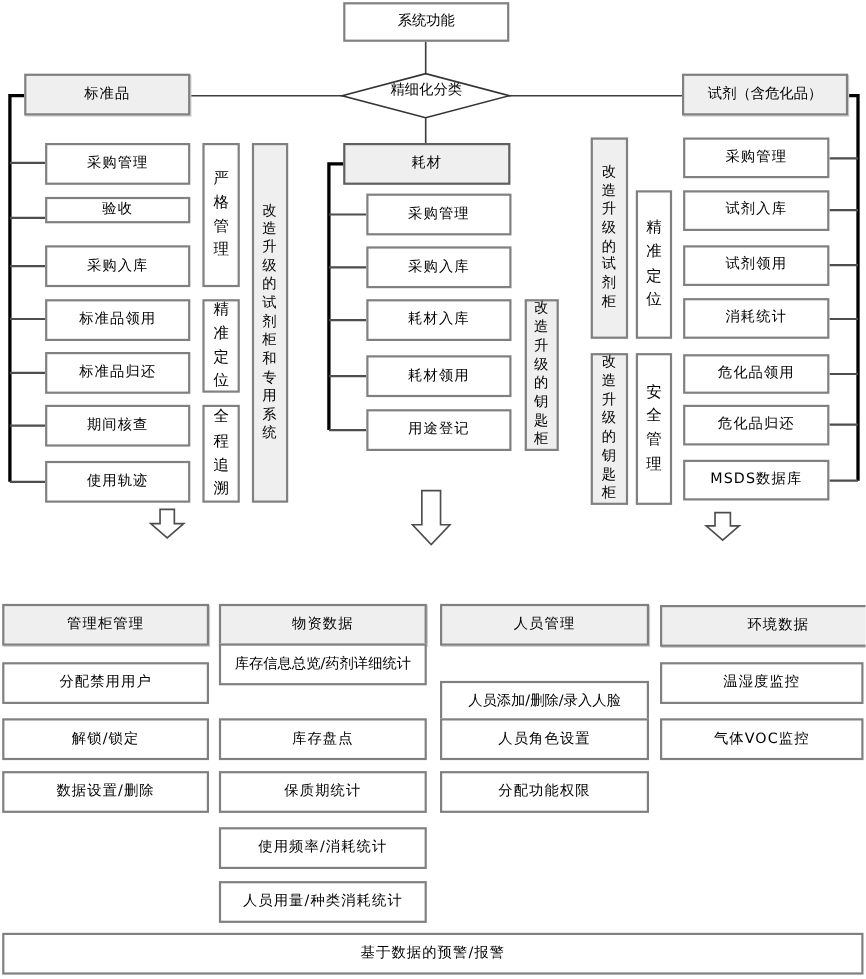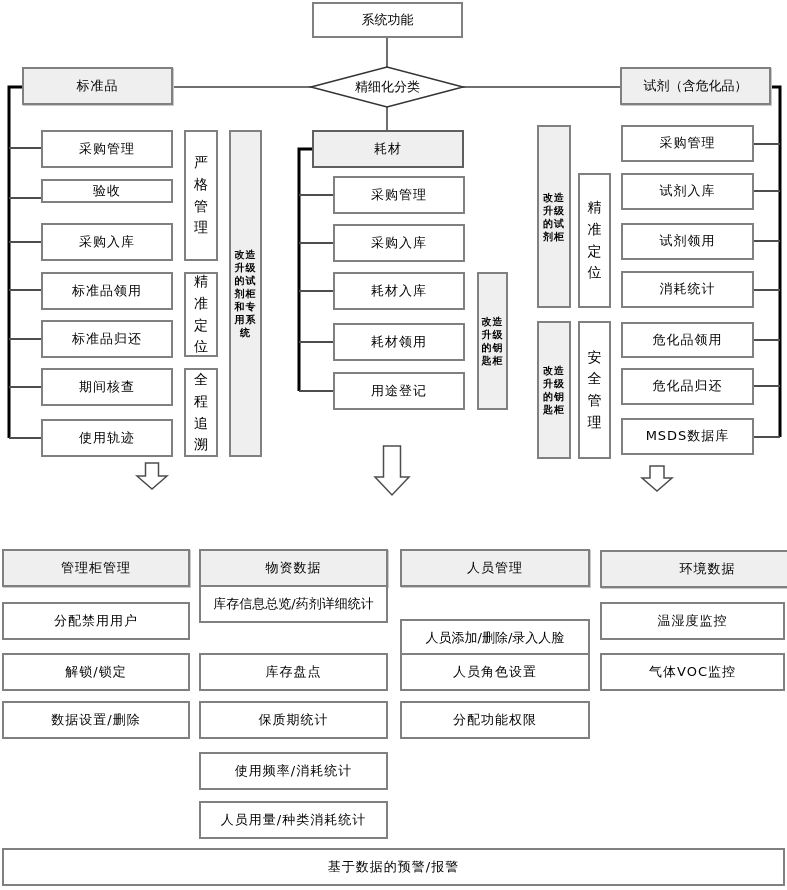--- a/index.html
+++ b/index.html
@@ -5,24 +5,24 @@
   html,body{margin:0;padding:0;background:#fff;}
   .stage{position:relative;width:787px;height:890px;background:#fff;
          font-family:"DejaVu Sans","Liberation Sans",sans-serif;color:#000;overflow:hidden;}
   .lines{position:absolute;left:0;top:0;z-index:0;}
   .box{position:absolute;box-sizing:border-box;border:2px solid #808080;background:#fff;
        display:flex;align-items:center;justify-content:center;text-align:center;
        font-size:13px;line-height:1.25;z-index:1;}
   .gray{background:#efefef;}
   .hdr{box-shadow:1px 1px 0 #c9c9c9;}
   .emph{border-color:#5f5f5f;}
-  .flabel{position:absolute;display:flex;align-items:center;justify-content:center;
+  .flabel{position:absolute;display:flex;align-items:flex-start;justify-content:center;
           text-align:center;font-size:13px;z-index:2;background:transparent;}
   .vtag .w{display:block;width:16px;word-break:break-all;line-height:1.55;font-size:14px;}
-  .note{font-size:10px;font-weight:bold;}
+  .note{font-size:13px;}
   .note .w{display:block;width:26px;word-break:break-all;line-height:1.3;letter-spacing:1px;}
   .wide{letter-spacing:1px;text-align:center;}
 </style>
 </head>
 <body>
 
 <div class="stage">
 
   <svg class="lines" width="787" height="890">
 

